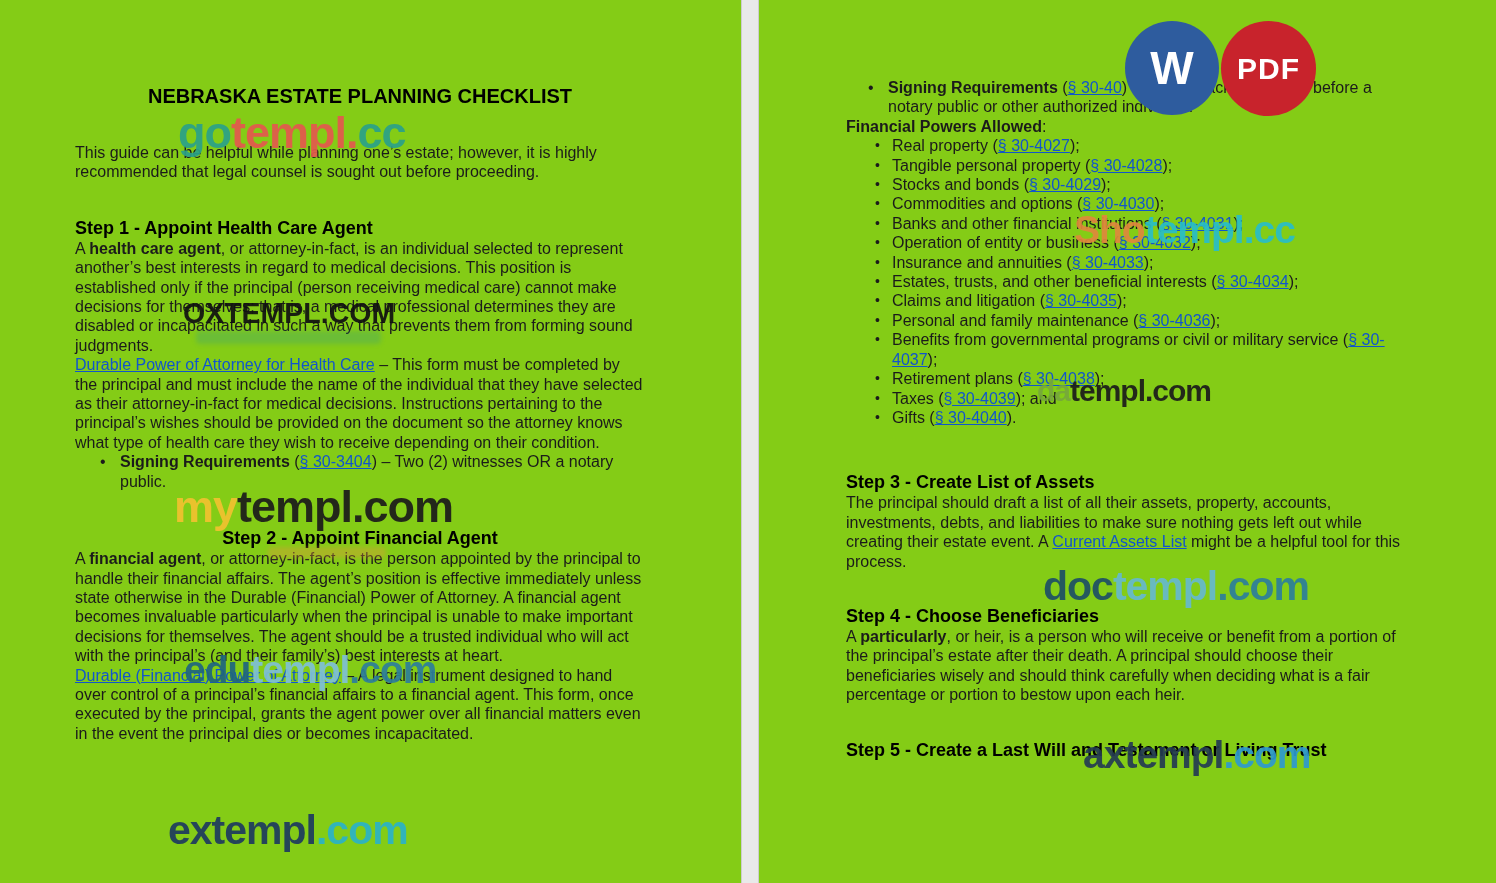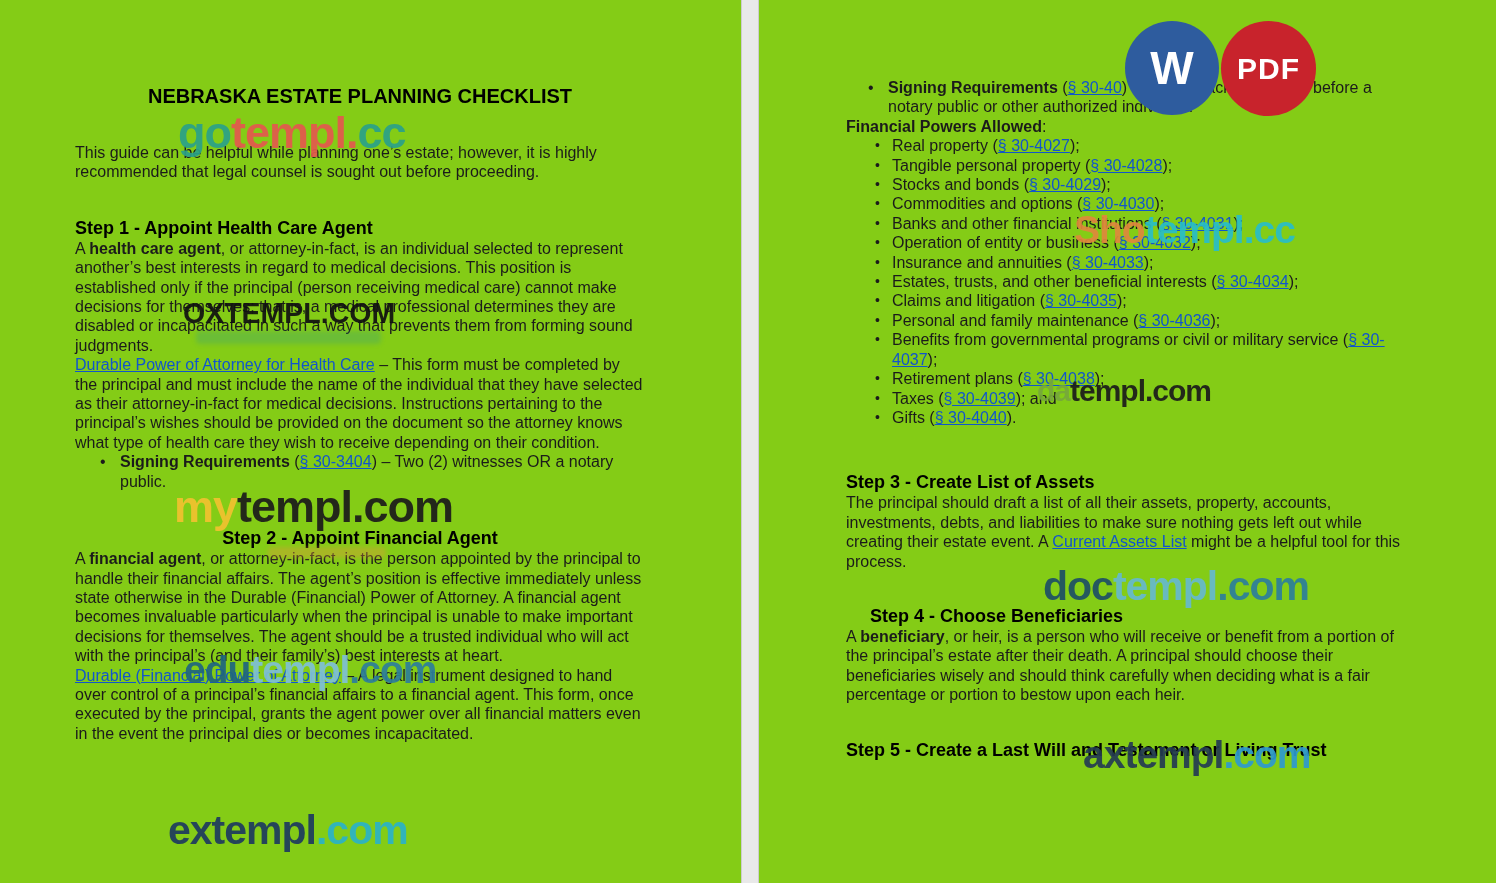--- a/index.html
+++ b/index.html
@@ -24,21 +24,21 @@
   .mt-body1{margin-top:34px;}
   .mt-form{margin-top:5px;}
   .mt-bul{margin-top:6px;}
   .mt-step2{margin-top:37px;text-align:center;}
   .mt-body2{margin-top:31px;}
   
   .mt-finlabel{margin-top:7px;}
   .mt-finlist{margin-top:17px;}
   .mt-step3{margin-top:45px;}
   .mt-body3{margin-top:31px;}
-  .mt-step4{margin-top:35px;margin-left:24px;}
+  .mt-step4{margin-top:35px;}
   .mt-body4{margin-top:32px;}
   .mt-step5{margin-top:35px;}
 
   ul.doc-list{list-style:none;margin:0;padding:0;}
   ul.doc-list li{position:relative;font-size:16px;line-height:19.4px;padding-left:20px;}
   ul.doc-list li::before{content:"\2022";position:absolute;left:0;top:0;}
   ul.indent-left{margin-left:25px;}
   ul.indent-sign-r{margin-left:22px;}
   ul.indent-fin{margin-left:29px;}
   ul.indent-fin li{padding-left:17px;}
@@ -113,21 +113,21 @@
           <li><span>Benefits from governmental programs or civil or military service (</span><a href="#" class="doc-link">§ 30-4037</a><span>);</span></li>
           <li><span>Retirement plans (</span><a href="#" class="doc-link">§ 30-4038</a><span>);</span></li>
           <li><span>Taxes (</span><a href="#" class="doc-link">§ 30-4039</a><span>); and</span></li>
           <li><span>Gifts (</span><a href="#" class="doc-link">§ 30-4040</a><span>).</span></li>
         </ul>
 
       <h2 class="step-h mt-step3">Step 3 - Create List of Assets</h2>
       <p class="body mt-body3"><span>The principal should draft a list of all their assets, property, accounts, investments, debts, and liabilities to make sure nothing gets left out while creating their estate event. A </span><a href="#" class="doc-link">Current Assets List</a><span> might be a helpful tool for this process.</span></p>
 
       <h2 class="step-h mt-step4">Step 4 - Choose Beneficiaries</h2>
-      <p class="body mt-body4"><span>A </span><span class="b">beneficiary</span><span>, or heir, is a person who will receive or benefit from a portion of the principal’s estate after their death. A principal should choose their beneficiaries wisely and should think carefully when deciding what is a fair percentage or portion to bestow upon each heir.</span></p>
+      <p class="body mt-body4"><span>A </span><span class="b">particularly</span><span>, or heir, is a person who will receive or benefit from a portion of the principal’s estate after their death. A principal should choose their beneficiaries wisely and should think carefully when deciding what is a fair percentage or portion to bestow upon each heir.</span></p>
 
       <h2 class="step-h mt-step5">Step 5 - Create a Last Will and Testament or Living Trust</h2>
     </div>
   </div>
 
   <div class="wm wm-gotempl"><span style="color: rgb(42, 161, 137);">go</span><span style="color: rgb(228, 89, 78);">templ</span><span style="color: rgb(228, 89, 78);">.</span><span style="color: rgb(42, 161, 137);">cc</span></div>
   <div class="wm wm-oxtempl"><span style="color: rgb(17, 17, 17);">OXTEMPL.COM</span></div>
   <div class="smudge smudge-teal"></div>
   <div class="wm wm-mytempl"><span style="color: rgb(242, 194, 48); text-align: center;">my</span><span style="color: rgb(27, 27, 27);">templ.com</span></div>
   <div class="smudge smudge-orange"></div>

